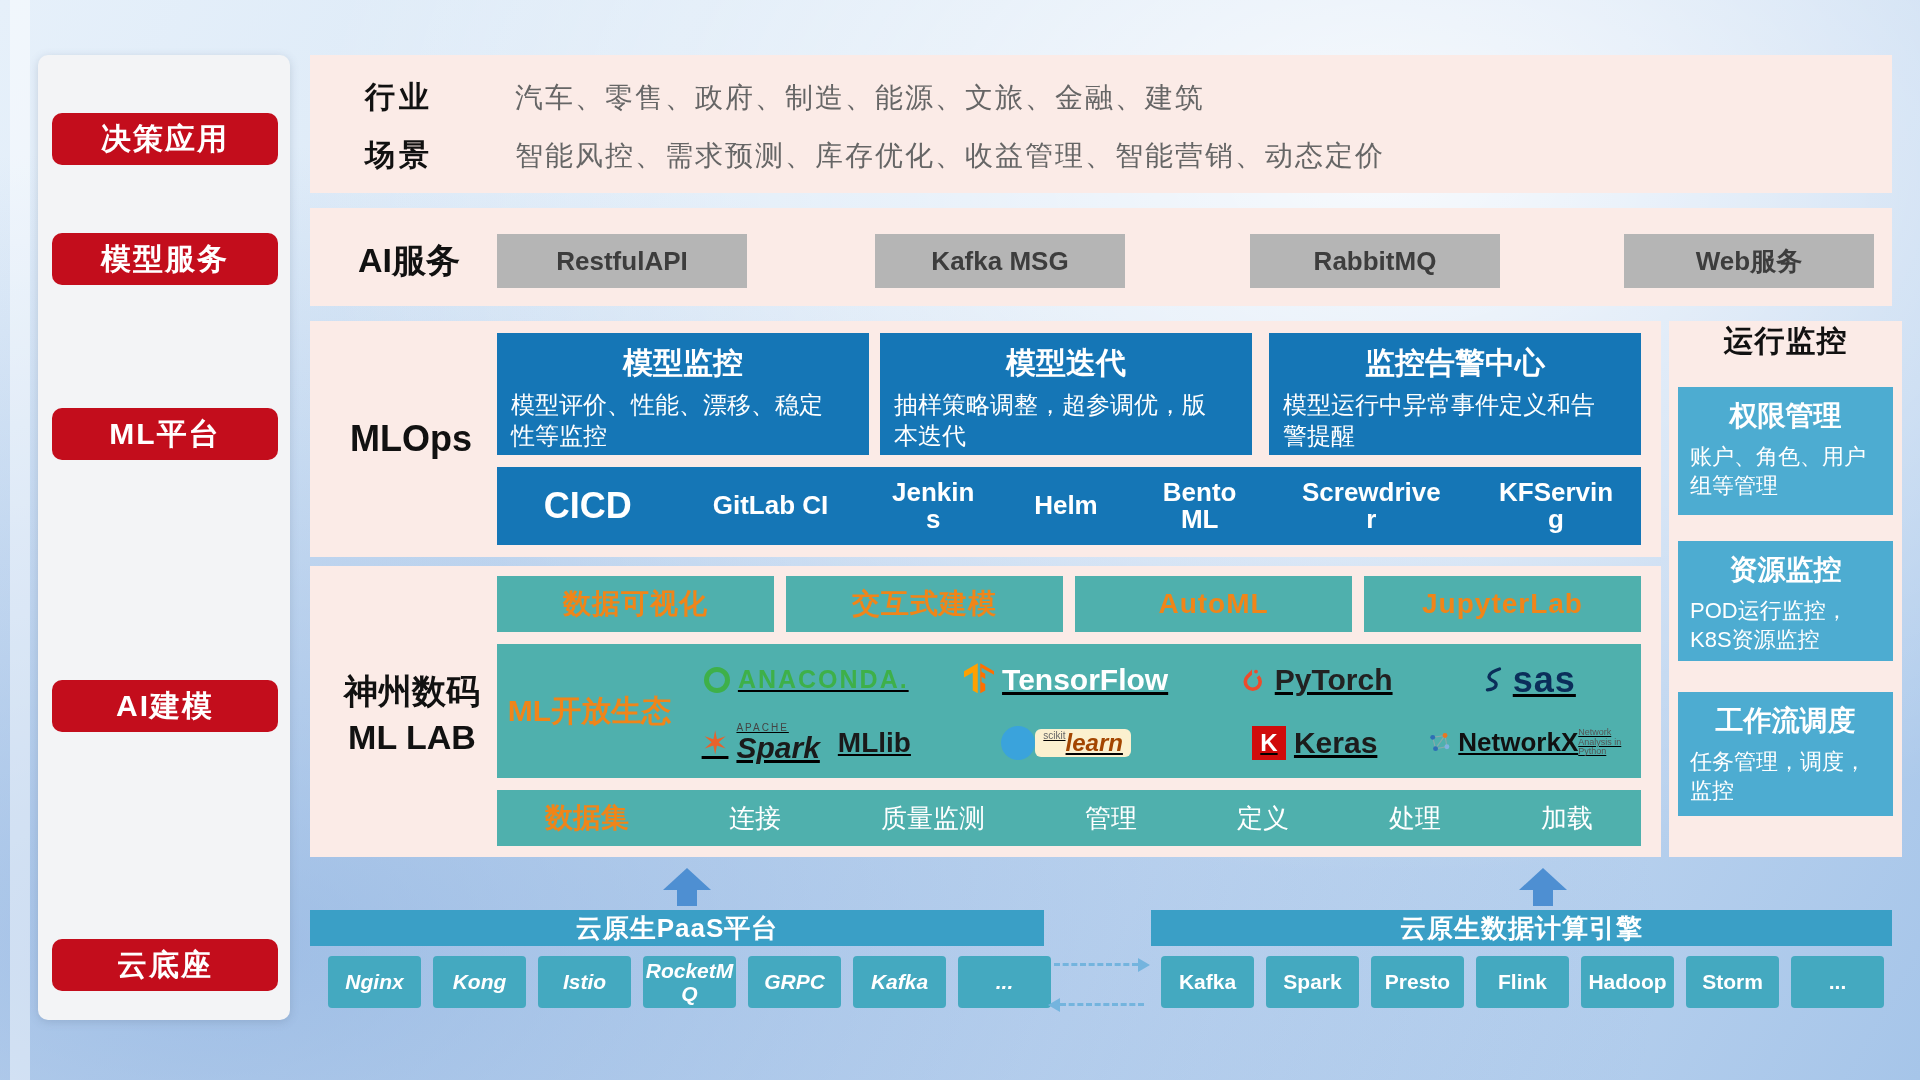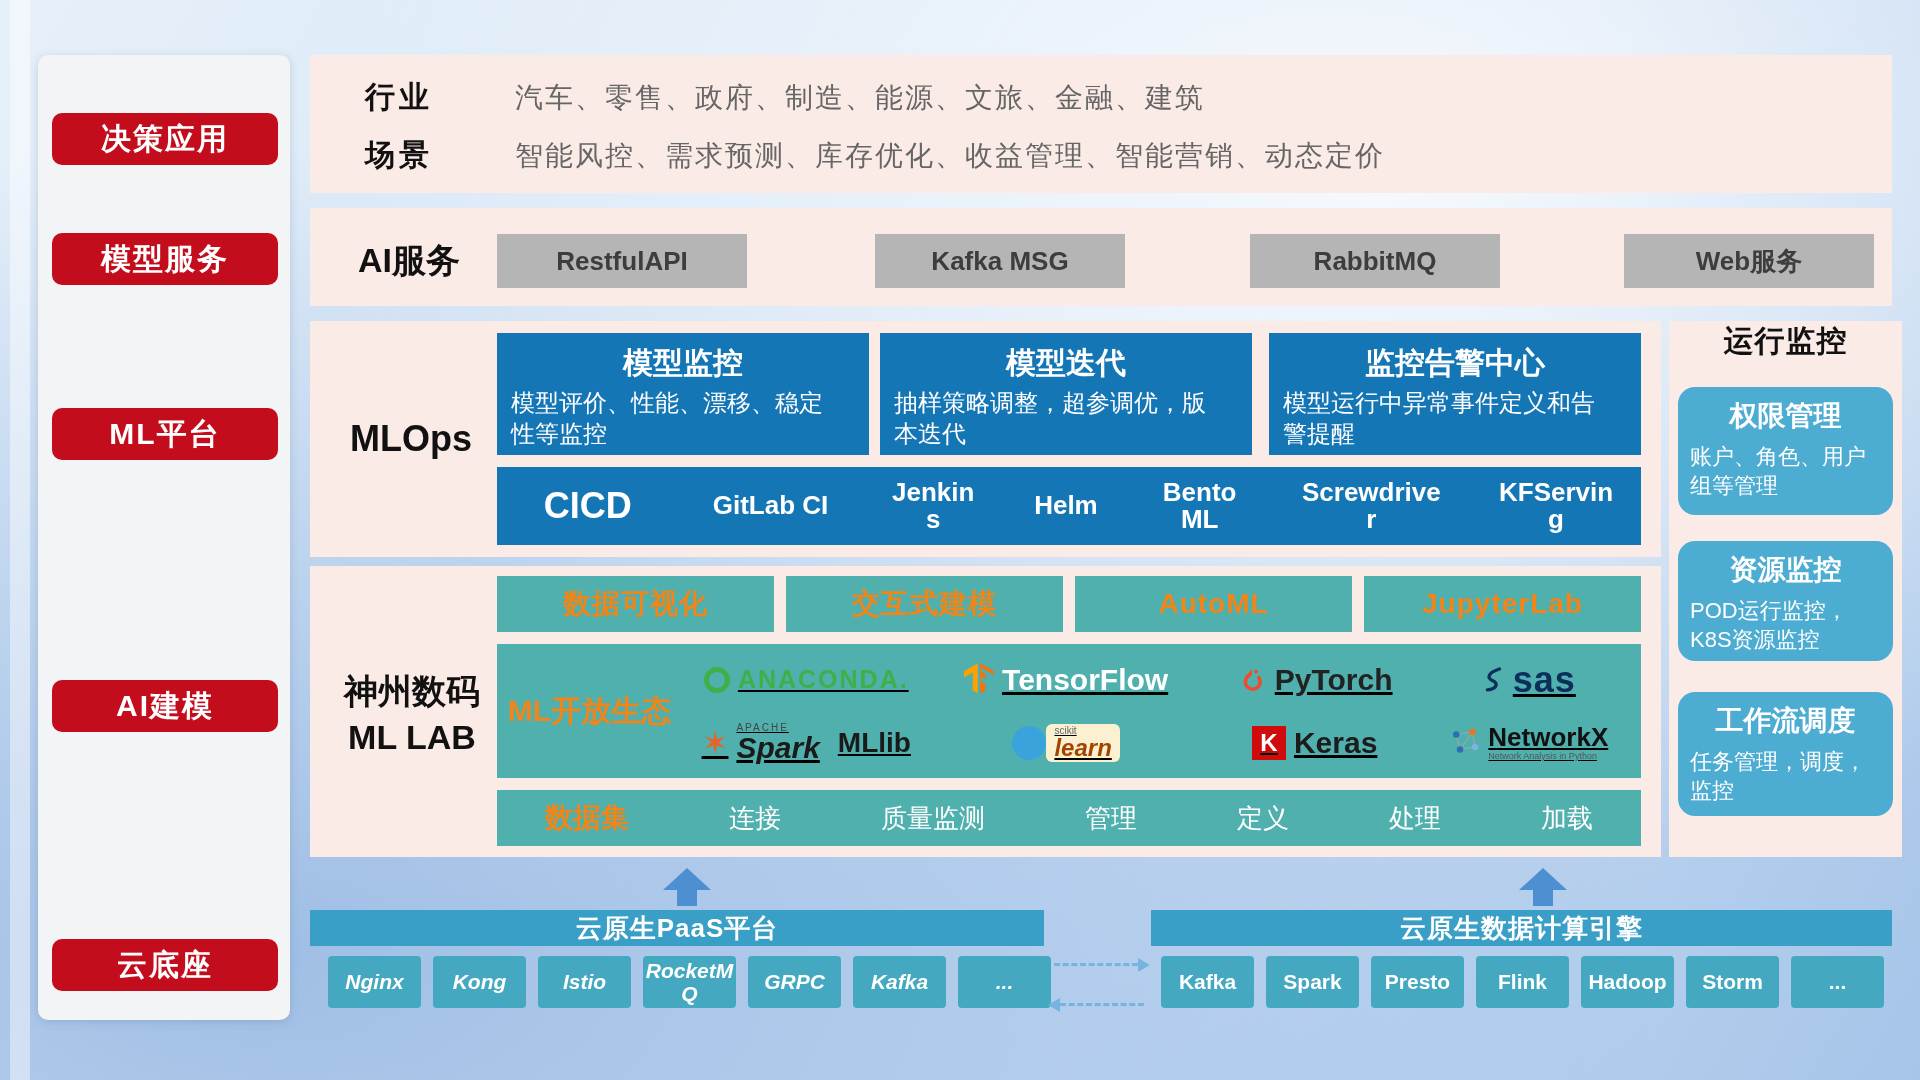--- a/index.html
+++ b/index.html
@@ -28,21 +28,21 @@
   .row2{left:310px;top:208px;width:1582px;height:98px;}
   .ai-label{position:absolute;left:48px;top:30px;font-size:34px;font-weight:bold;color:#111;}
   .gray-btn{
     position:absolute;top:234px;width:250px;height:54px;line-height:54px;
     background:#b5b5b5;color:#3d3d3d;font-size:26px;font-weight:bold;text-align:center;
   }
   .row3{left:310px;top:321px;width:1351px;height:236px;}
   .mlops-label{position:absolute;left:350px;top:418px;font-size:36px;font-weight:bold;color:#111;}
   .blue-card{position:absolute;top:333px;width:372px;height:122px;background:#1576b6;color:#fff;}
   .blue-card .bc-title{text-align:center;font-size:30px;font-weight:bold;margin-top:10px;}
-  .blue-card .bc-desc{font-size:24px;line-height:1.28;padding:6px 24px 0 14px;font-family:Liberation Mono, monospace;}
+  .blue-card .bc-desc{font-size:24px;line-height:1.28;padding:6px 24px 0 14px;}
   .cicd-bar{
     position:absolute;left:497px;top:467px;width:1144px;height:78px;background:#1576b6;color:#fff;
     display:flex;align-items:center;justify-content:space-around;
   }
   .cicd-label{font-size:36px;font-weight:bold;width:130px;text-align:center;}
   .cicd-tool{font-size:26px;font-weight:bold;text-align:center;line-height:1.05;word-break:break-all;}
   .ct0{width:132px;} .ct1{width:90px;} .ct2{width:72px;} .ct3{width:92px;} .ct4{width:148px;} .ct5{width:118px;}
   .row4{left:310px;top:566px;width:1351px;height:291px;}
   .mllab-label{position:absolute;left:332px;top:668px;width:160px;font-size:34px;font-weight:bold;color:#111;text-align:center;line-height:46px;}
   .top-tools{position:absolute;left:497px;top:576px;width:1144px;height:56px;display:flex;gap:12px;}
@@ -59,36 +59,36 @@
   .pt-mark{width:30px;height:30px;}
   .pt-text{color:#222;font-size:30px;font-weight:bold;}
   .sas-mark{width:22px;height:30px;}
   .sas-text{color:#0b2e5a;font-size:36px;font-weight:bold;letter-spacing:1px;}
   .spark-star{color:#e8622c;font-size:32px;line-height:1;}
   .spark-stack{display:flex;flex-direction:column;line-height:1;}
   .spark-apache{font-size:10px;color:#444;letter-spacing:2px;}
   .spark-text{font-size:30px;font-weight:bold;color:#1a1a1a;font-style:italic;}
   .mllib-text{font-size:28px;font-weight:bold;color:#1a1a1a;margin-left:10px;}
   .skl-circle{width:34px;height:34px;border-radius:50%;background:#3aa3dc;margin-right:-8px;}
-  .skl-badge{background:#fbf0cf;border-radius:6px;padding:2px 8px;display:flex;flex-direction:column;line-height:1;}
+  .skl-badge{background:#fbf0cf;border-radius:6px;padding:2px 8px;display:flex;line-height:1;}
   .skl-small{font-size:10px;color:#666;}
   .skl-learn{font-size:24px;font-weight:bold;font-style:italic;color:#a34500;}
   .keras-k{width:34px;height:34px;background:#d00b0b;color:#fff;display:flex;align-items:center;justify-content:center;font-size:24px;font-weight:bold;}
   .keras-text{font-size:30px;font-weight:bold;color:#1c1c1c;}
   .nx-mark{width:30px;height:30px;}
-  .nx-stack{display:flex;flex-direction:column;line-height:1.1;}
+  .nx-stack{display:flex;flex-direction:row;line-height:1.1;}
   .nx-text{font-size:26px;font-weight:bold;color:#111;}
   .nx-sub{font-size:9px;color:#555;}
   .dataset-bar{position:absolute;left:497px;top:790px;width:1144px;height:56px;background:#4fb0ad;
     display:flex;align-items:center;justify-content:space-between;padding:0 48px;box-sizing:border-box;}
   .ds-label{color:#f08519;font-size:28px;font-weight:bold;}
   .ds-item{color:#fff;font-size:26px;}
   .mon-panel{left:1669px;top:321px;width:233px;height:536px;}
   .mon-title{text-align:center;font-size:30px;font-weight:bold;color:#111;letter-spacing:1px;}
-  .mon-card{position:absolute;left:9px;width:215px;background:#4dacd1;color:#fff;border-radius:17px;}
+  .mon-card{position:absolute;left:9px;width:215px;background:#4dacd1;color:#fff;}
   .mc1{top:66px;height:128px;} .mc2{top:220px;height:120px;} .mc3{top:371px;height:124px;}
   .mon-card .mc-title{text-align:center;font-size:28px;font-weight:bold;margin-top:10px;}
   .mon-card .mc-desc{font-size:22px;line-height:1.3;padding:8px 12px 0 12px;}
   .up-arrow{position:absolute;top:868px;width:48px;}
   .up-arrow .head{width:0;height:0;border-left:24px solid transparent;border-right:24px solid transparent;border-bottom:22px solid #4e8fd2;}
   .up-arrow .stem{width:20px;height:16px;background:#4e8fd2;margin:0 auto;}
   .foundation-header{position:absolute;top:910px;height:36px;line-height:36px;background:#3a9fc6;color:#fff;
     font-size:26px;font-weight:bold;text-align:center;letter-spacing:1px;}
   .fh-left{left:310px;width:734px;} .fh-right{left:1151px;width:741px;}
   .chips{position:absolute;top:954px;height:56px;display:flex;gap:12px;align-items:center;}

